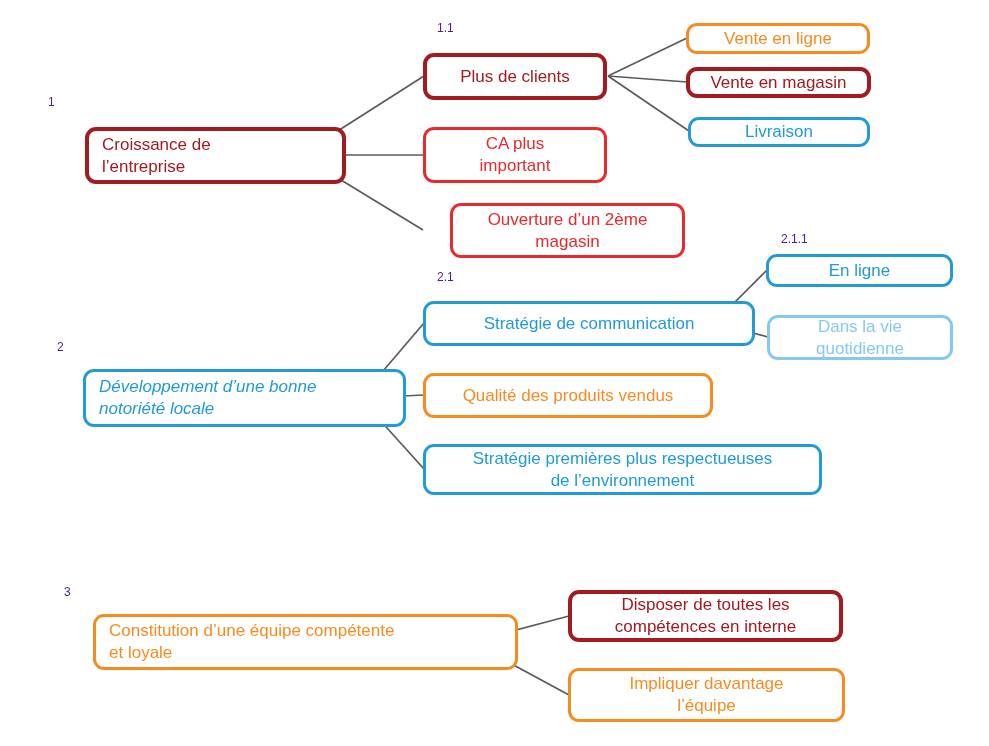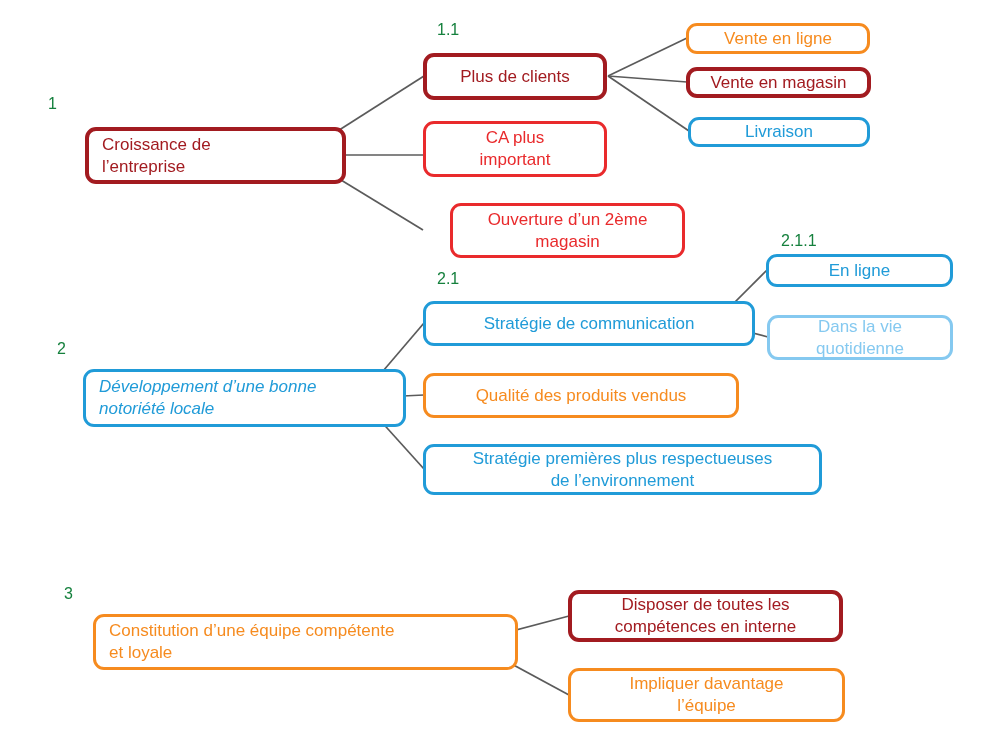--- a/index.html
+++ b/index.html
@@ -30,22 +30,22 @@
     padding-left:13px;
     margin-left:48px;
   }
   .maroon{border:4px solid #A21B20;color:#A21B20;}
   .red{border:3.5px solid #E92A2C;color:#E92A2C;}
   .orange{border:3px solid #F68B1F;color:#F68B1F;}
   .blue{border:3px solid #209BD8;color:#209BD8;}
   .lightblue{border:3px solid #85C9F0;color:#85C9F0;}
   .num{
     position:absolute;
-    font-size:16px;
-    color:#15803d;
+    font-size:12px;
+    color:#4c1d95;
     line-height:1;
   }
 </style>
 </head>
 <body>
 
 <div id="canvas">
 
   <svg id="wires" width="989" height="746" viewBox="0 0 989 746">
     <g stroke="#5B5B5B" stroke-width="1.7" fill="none">
@@ -74,32 +74,32 @@
   <div class="num" style="left:437px;top:22px;">1.1</div>
   <div class="num" style="left:57px;top:341px;">2</div>
   <div class="num" style="left:437px;top:271px;">2.1</div>
   <div class="num" style="left:781px;top:233px;">2.1.1</div>
   <div class="num" style="left:64px;top:586px;">3</div>
   <div class="num" style="left:581px;top:562px;margin-top:33px;">3.1</div>
 
   <div class="node maroon left" style="left:37px;top:127px;width:261px;height:57px;">Croissance de
 l’entreprise</div>
   <div class="node maroon" style="left:423px;top:53px;width:184px;height:47px;">Plus de clients</div>
-  <div class="node red" style="left:423px;top:121px;width:184px;height:56px;">CA plus
+  <div class="node red" style="left:423px;top:127px;width:184px;height:56px;">CA plus
 important</div>
   <div class="node red" style="left:422px;top:203px;width:235px;height:55px;margin-left:28px;">Ouverture d’un 2ème
 magasin</div>
   <div class="node orange" style="left:686px;top:23px;width:184px;height:31px;">Vente en ligne</div>
   <div class="node maroon" style="left:686px;top:67px;width:185px;height:31px;">Vente en magasin</div>
   <div class="node blue" style="left:688px;top:117px;width:182px;height:30px;">Livraison</div>
 
   <div class="node blue left" style="left:35px;top:369px;width:323px;height:58px;font-style:italic;">Développement d’une bonne
 notoriété locale</div>
   <div class="node blue" style="left:423px;top:301px;width:332px;height:45px;">Stratégie de communication</div>
-  <div class="node orange" style="left:423px;top:373px;width:316px;height:45px;">Qualité des produits vendus</div>
+  <div class="node orange" style="left:423px;top:373px;width:290px;height:45px;">Qualité des produits vendus</div>
   <div class="node blue" style="left:423px;top:444px;width:399px;height:51px;">Stratégie premières plus respectueuses
 de l’environnement</div>
   <div class="node blue" style="left:766px;top:254px;width:187px;height:33px;">En ligne</div>
   <div class="node lightblue" style="left:767px;top:315px;width:186px;height:45px;">Dans la vie
 quotidienne</div>
 
   <div class="node orange left" style="left:45px;top:614px;width:425px;height:56px;">Constitution d’une équipe compétente
 et loyale</div>
   <div class="node maroon" style="left:568px;top:590px;width:275px;height:52px;">Disposer de toutes les
 compétences en interne</div>

